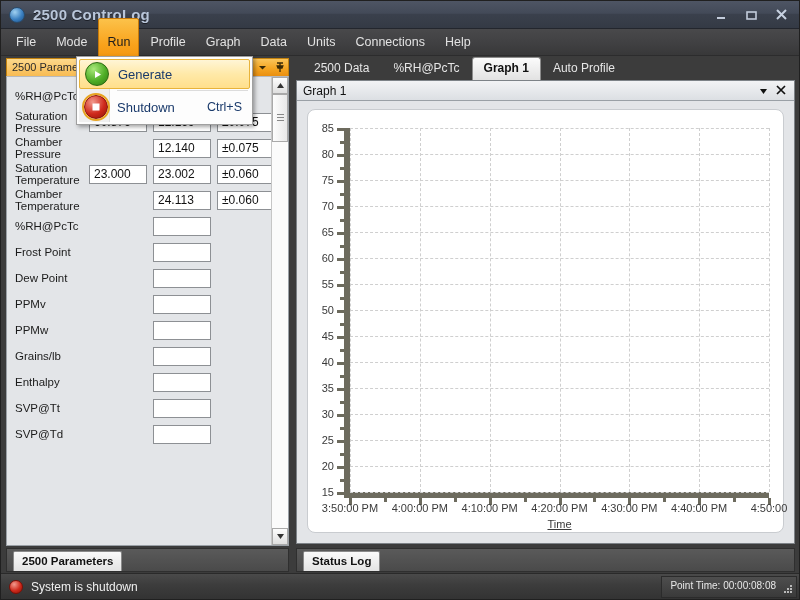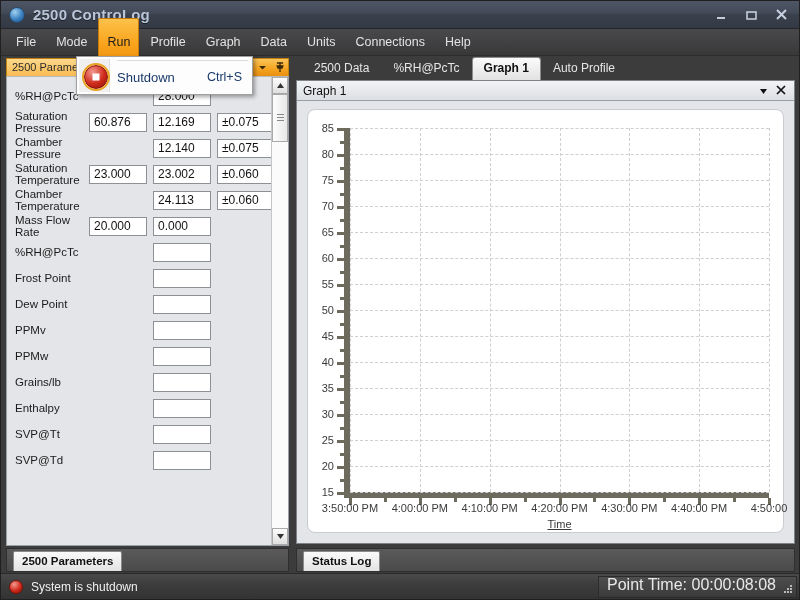--- a/index.html
+++ b/index.html
@@ -346,24 +346,24 @@
   .sb-ico {
     width:14px; height:14px; border-radius:50%;
     background: radial-gradient(circle at 35% 28%, #f29a8e 0%, #cf2a1c 55%, #8c1308 100%);
     border:1px solid #7d0f06;
     margin-right: 8px;
   }
   .sb-text { color:#f0f0f0; font-size:12px; flex:1 1 auto; }
   .sb-right {
     background: linear-gradient(to bottom,#4e4e4e,#3a3a3a);
     border:1px solid #2b2b2b;
-    color:#e8e8e8; font-size:16px;
+    color:#e8e8e8; font-size:10px;
     padding: 3px 20px 3px 8px;
     position:relative;
-    height:22px; display:flex; align-items:flex-end;
+    height:22px; display:flex; align-items:flex-start;
   }
   .grip {
     position:absolute; right:3px; bottom:3px; width:9px; height:9px;
     background:
       radial-gradient(circle 1px at 7px 1px,#b9b9b9 99%,transparent),
       radial-gradient(circle 1px at 4px 4px,#b9b9b9 99%,transparent),
       radial-gradient(circle 1px at 7px 4px,#b9b9b9 99%,transparent),
       radial-gradient(circle 1px at 1px 7px,#b9b9b9 99%,transparent),
       radial-gradient(circle 1px at 4px 7px,#b9b9b9 99%,transparent),
       radial-gradient(circle 1px at 7px 7px,#b9b9b9 99%,transparent);
@@ -476,30 +476,20 @@
             <div class="plabel">
               <span>Chamber</span>
               <span class="l2">Temperature</span>
             </div>
             <div class="pcell blankslot"></div>
             <div class="pcell">24.113</div>
             <div class="pcell">±0.060</div>
 
           </div>
 
-          <div class="prow">
-            <div class="plabel">
-              <span>Mass Flow</span>
-              <span class="l2">Rate</span>
-            </div>
-            <div class="pcell">20.000</div>
-            <div class="pcell">0.000</div>
-            <div class="pcell blankslot"></div>
-
-          </div>
 
 
           <div class="prow">
             <div class="plabel">
               <span>%RH@PcTc</span>
             </div>
             <div class="pcell blankslot"></div>
             <div class="pcell empty"></div>
             <div class="pcell blankslot"></div>
             <div class="punit"></div>
@@ -744,20 +734,29 @@
     <div class="sb-ico"></div>
     <div class="sb-text">System is shutdown</div>
     <div class="sb-right">
       <span>Point Time: 00:00:08:08</span>
       <span class="grip"></span>
     </div>
   </div>
 
   <div class="dropdown">
     <div class="dd-gutter"></div>
+    <div class="dd-item sel">
+      <span class="dd-ico play">
+        <svg width="11" height="11" viewBox="0 0 11 11">
+            <path d="M3 2 L9 5.5 L3 9 Z" fill="#ffffff"></path>
+          </svg>
+      </span>
+      <span>Generate</span>
+      <span class="dd-shortcut"></span>
+    </div>
     <div class="dd-sep"></div>
     <div class="dd-item">
       <span class="dd-ico stop framed">
         <svg width="10" height="10" viewBox="0 0 10 10">
             <rect x="1.5" y="1.5" width="7" height="7" fill="#ffffff"></rect>
           </svg>
       </span>
       <span>Shutdown</span>
       <span class="dd-shortcut">Ctrl+S</span>
     </div>

